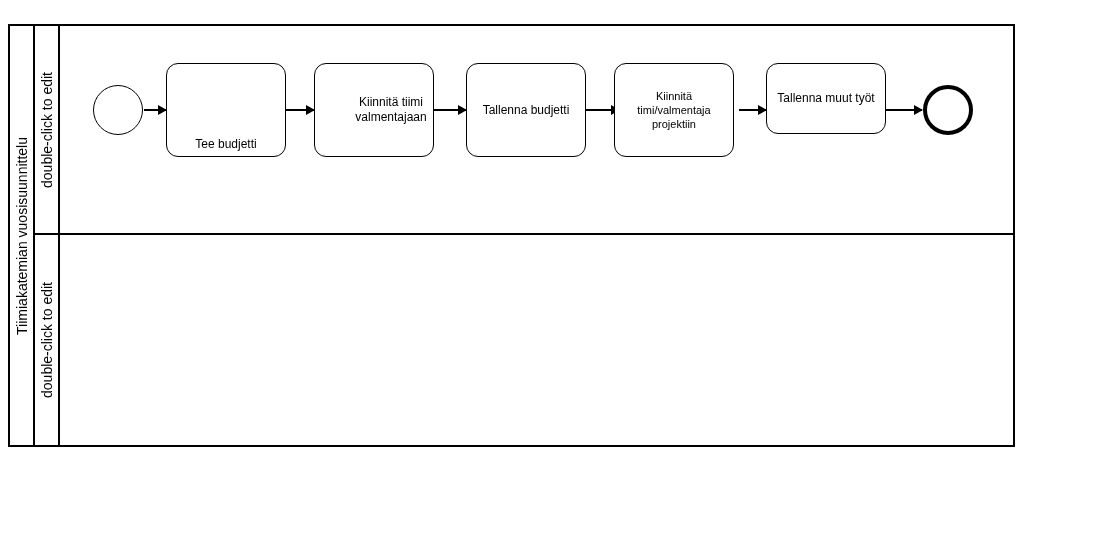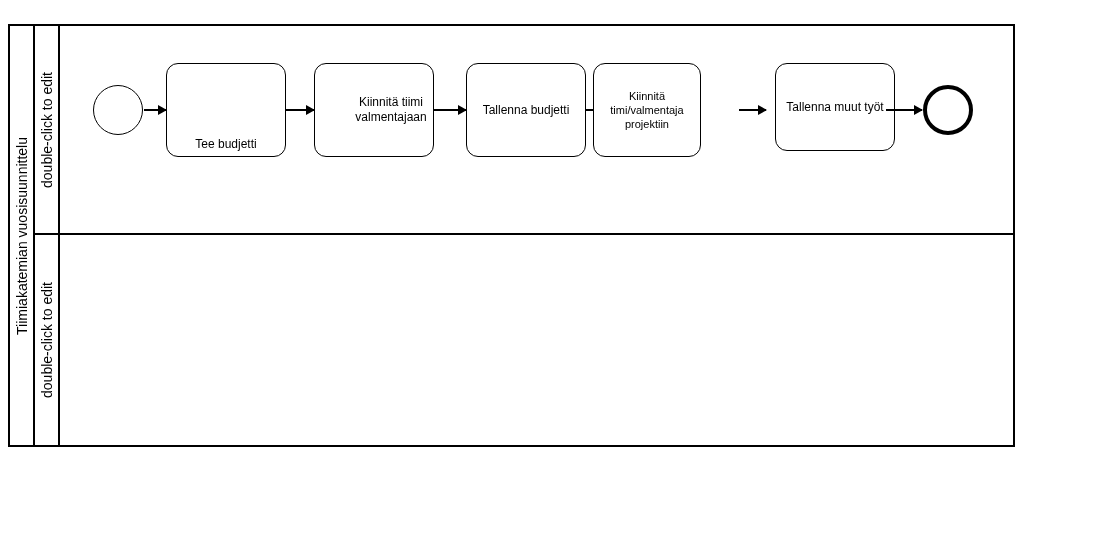--- a/index.html
+++ b/index.html
@@ -214,31 +214,31 @@
           </div>
 
           <div class="task" style="left: 406px; top: 37px; width: 120px; height: 94px;">
             <span class="task-label">Tallenna budjetti</span>
           </div>
 
           <div class="connector" style="left: 526px; top: 83px; width: 33px;">
             <span class="arrowhead"></span>
           </div>
 
-          <div class="task" style="left: 533px; top: 37px; width: 108px; height: 94px;">
+          <div class="task" style="left: 554px; top: 37px; width: 120px; height: 94px;">
             <span class="task-label small">Kiinnitä
 timi/valmentaja
 projektiin</span>
           </div>
 
           <div class="connector" style="left: 679px; top: 83px; width: 27px;">
             <span class="arrowhead"></span>
           </div>
 
-          <div class="task" style="left: 706px; top: 37px; width: 120px; height: 88px; margin-left: 9px;">
+          <div class="task" style="left: 706px; top: 37px; width: 120px; height: 71px;">
             <span class="task-label">Tallenna muut työt</span>
           </div>
 
           <div class="connector" style="left: 826px; top: 83px; width: 36px;">
             <span class="arrowhead"></span>
           </div>
 
           <div class="event end" style="left: 863px; top: 59px; width: 50px; height: 50px;"></div>
 
         </div>

